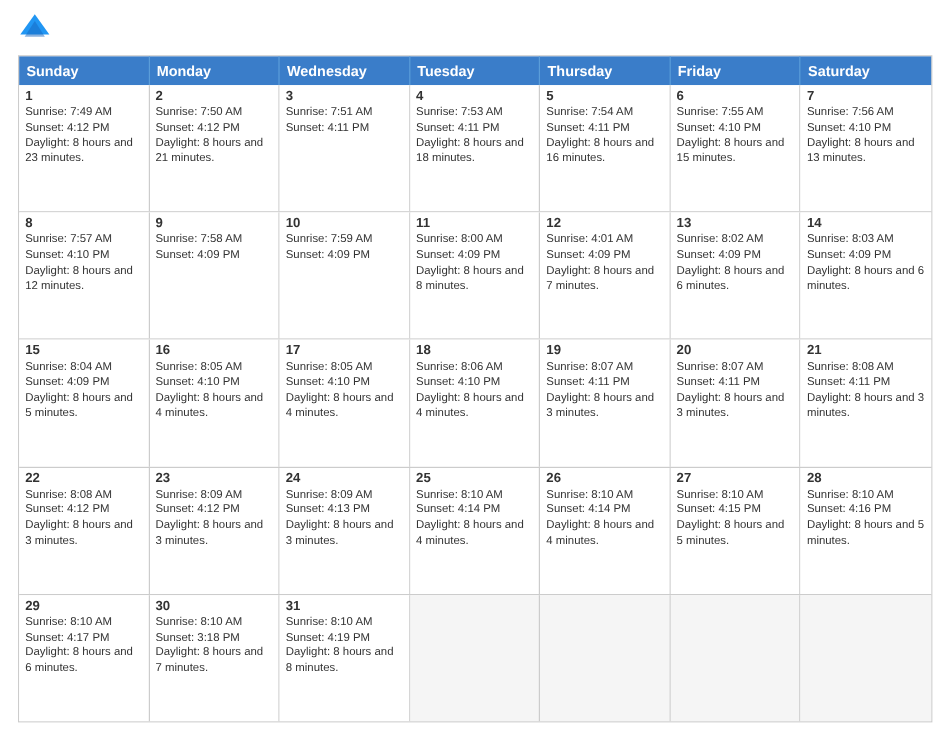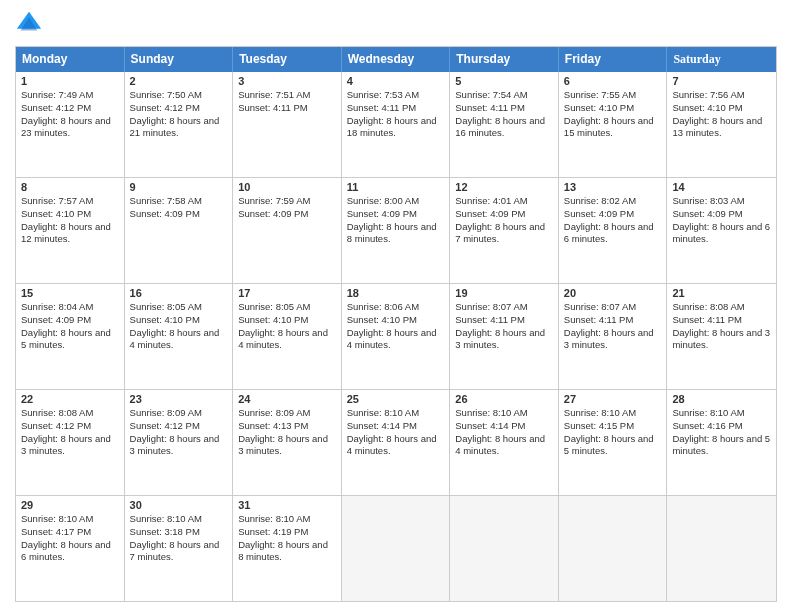--- a/index.html
+++ b/index.html
@@ -71,21 +71,21 @@
       background: #3A7DC9;
     }
     .cal-header-cell {
       color: #fff;
       font-weight: bold;
       font-size: 12px;
       padding: 5px 6px;
       text-align: left;
       border-right: 1px solid #5A9DD9;
     }
-    .cal-header-cell:last-child { border-right: none; font-family: Liberation Serif, serif; }
+    .cal-header-cell:last-child { border-right: none; }
     .cal-body {
       flex: 1;
       display: flex;
       flex-direction: column;
     }
     .cal-row {
       display: grid;
       grid-template-columns: repeat(7, 1fr);
       flex: 1;
       border-top: 1px solid #ccc;
@@ -128,24 +128,24 @@
       </div>
     </div>
     <div class="title-block">
       <div class="month-title"></div>
       <div class="location"></div>
     </div>
   </div>
 
   <div class="calendar">
     <div class="cal-header">
-    <div class="cal-header-cell">Monday</div>
-        <div class="cal-header-cell">Sunday</div>
+    <div class="cal-header-cell">Sunday</div>
+        <div class="cal-header-cell">Monday</div>
+        <div class="cal-header-cell">Wednesday</div>
         <div class="cal-header-cell">Tuesday</div>
-        <div class="cal-header-cell">Wednesday</div>
         <div class="cal-header-cell">Thursday</div>
         <div class="cal-header-cell">Friday</div>
         <div class="cal-header-cell">Saturday</div>
       </div>
     <div class="cal-body">
     <div class="cal-row">
           <div class="cal-cell">
         <span class="day-num">1</span>
         <div class="info">
           <span>Sunrise: 7:49 AM</span><br>

